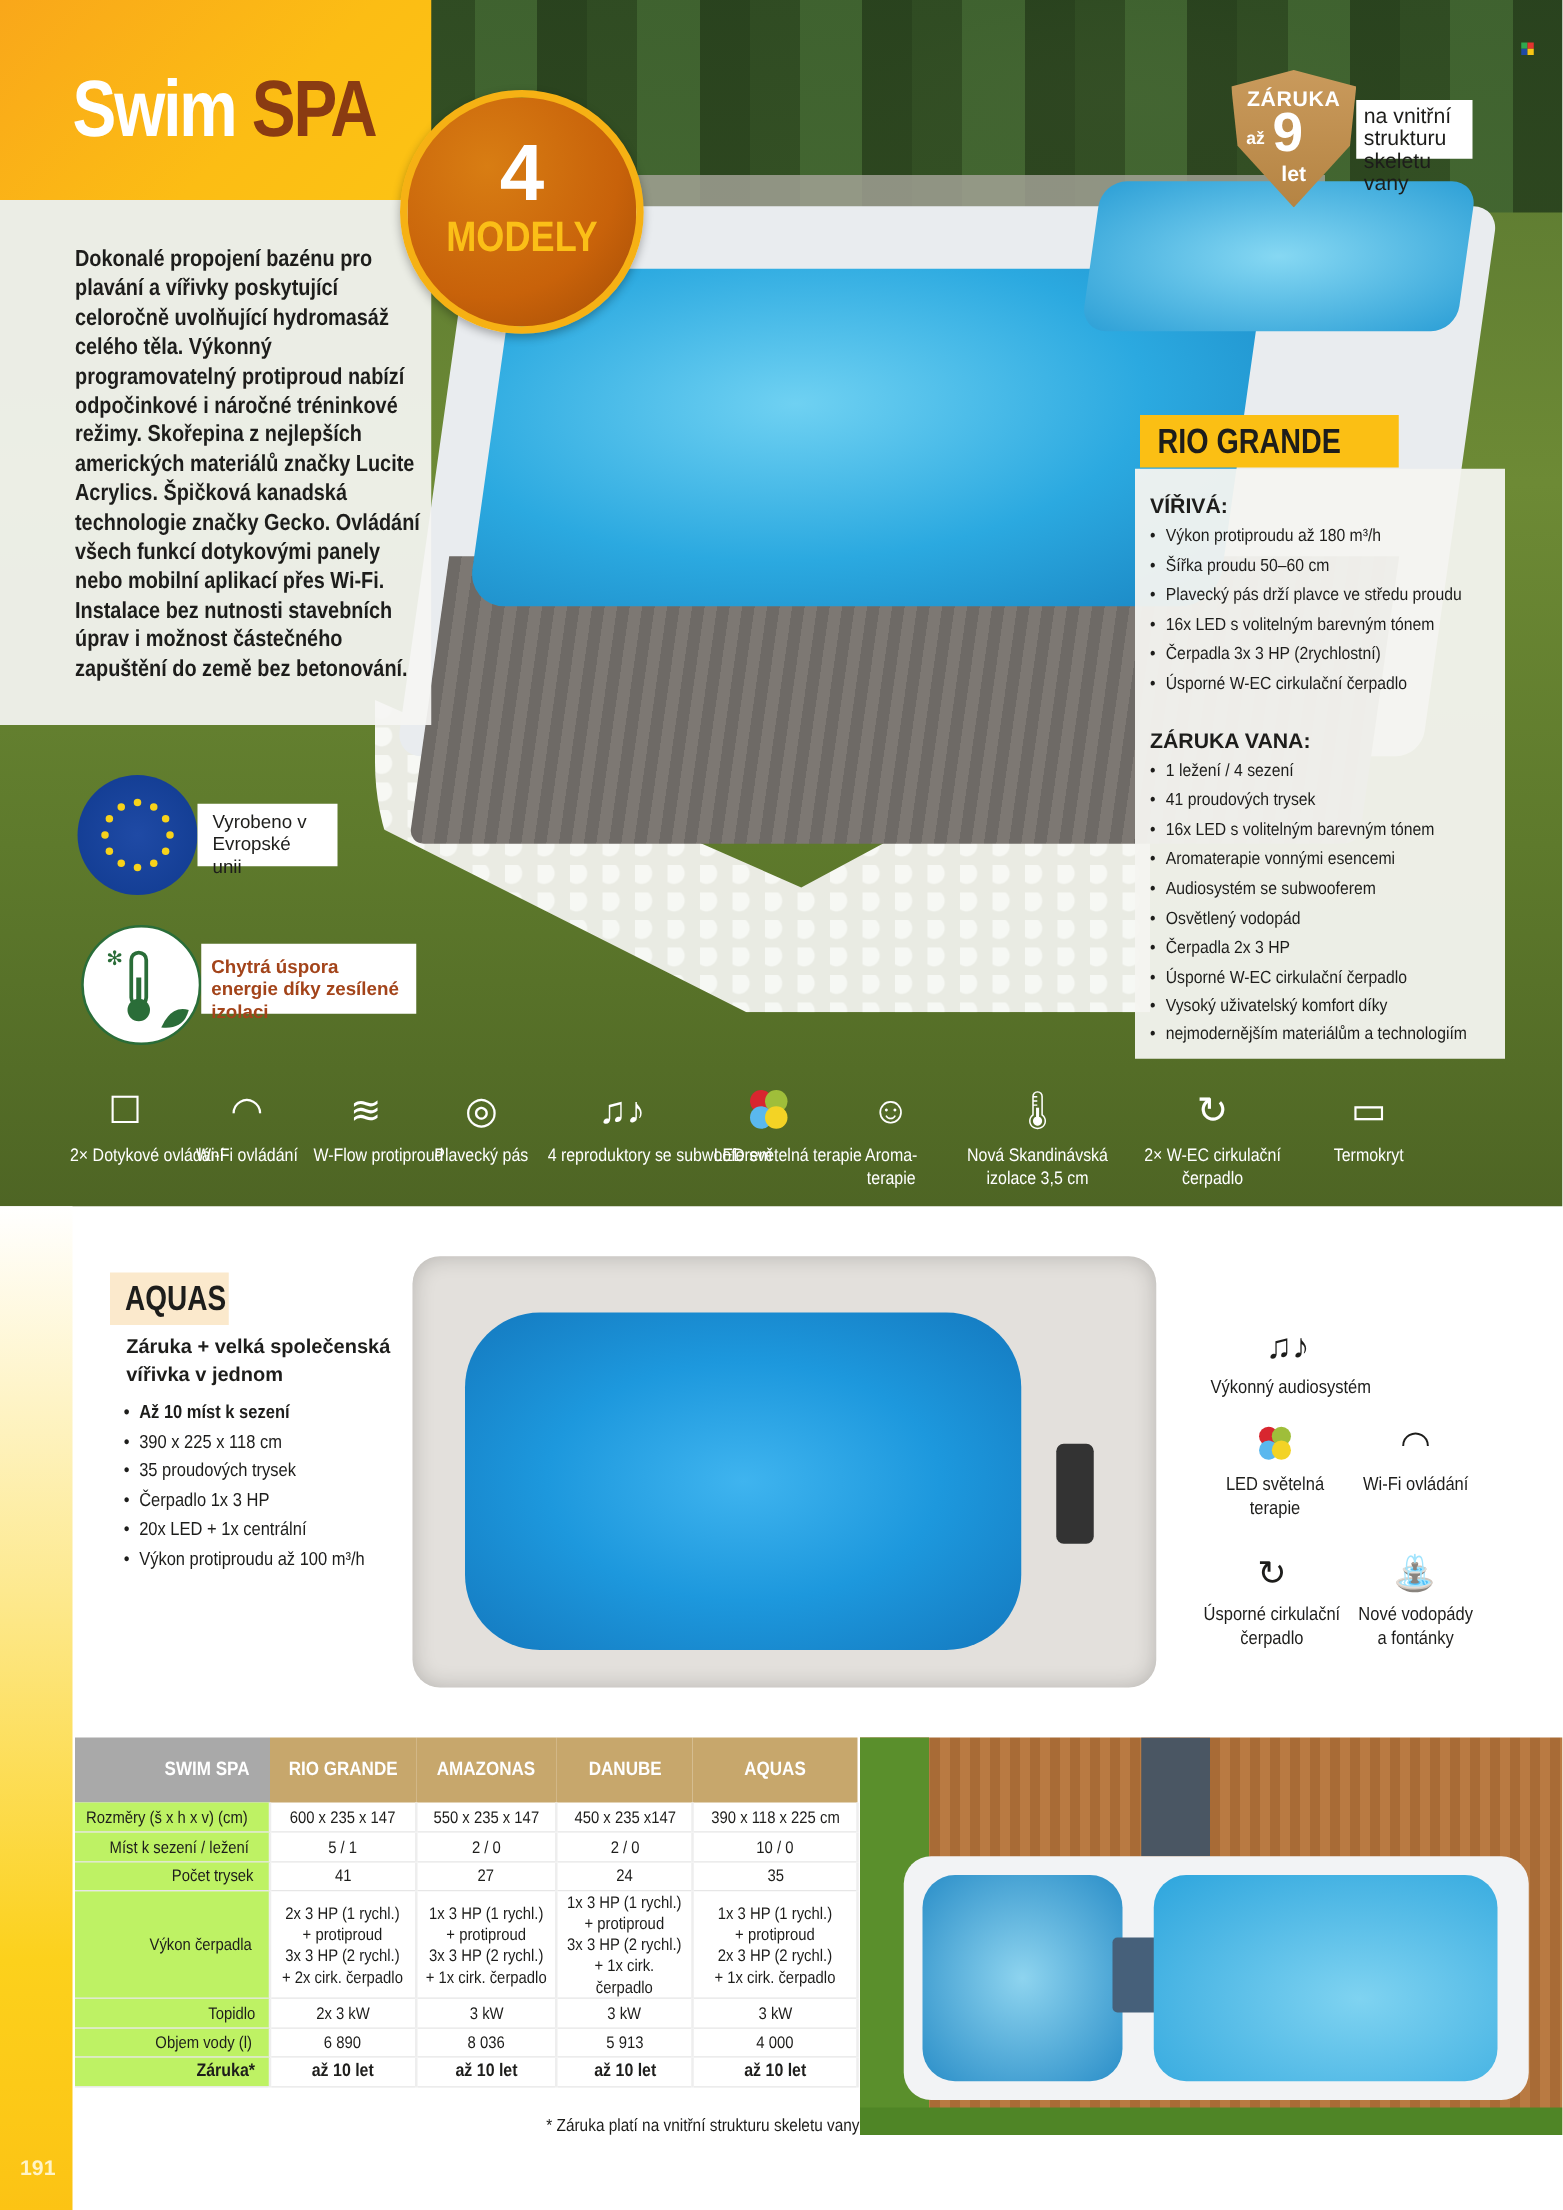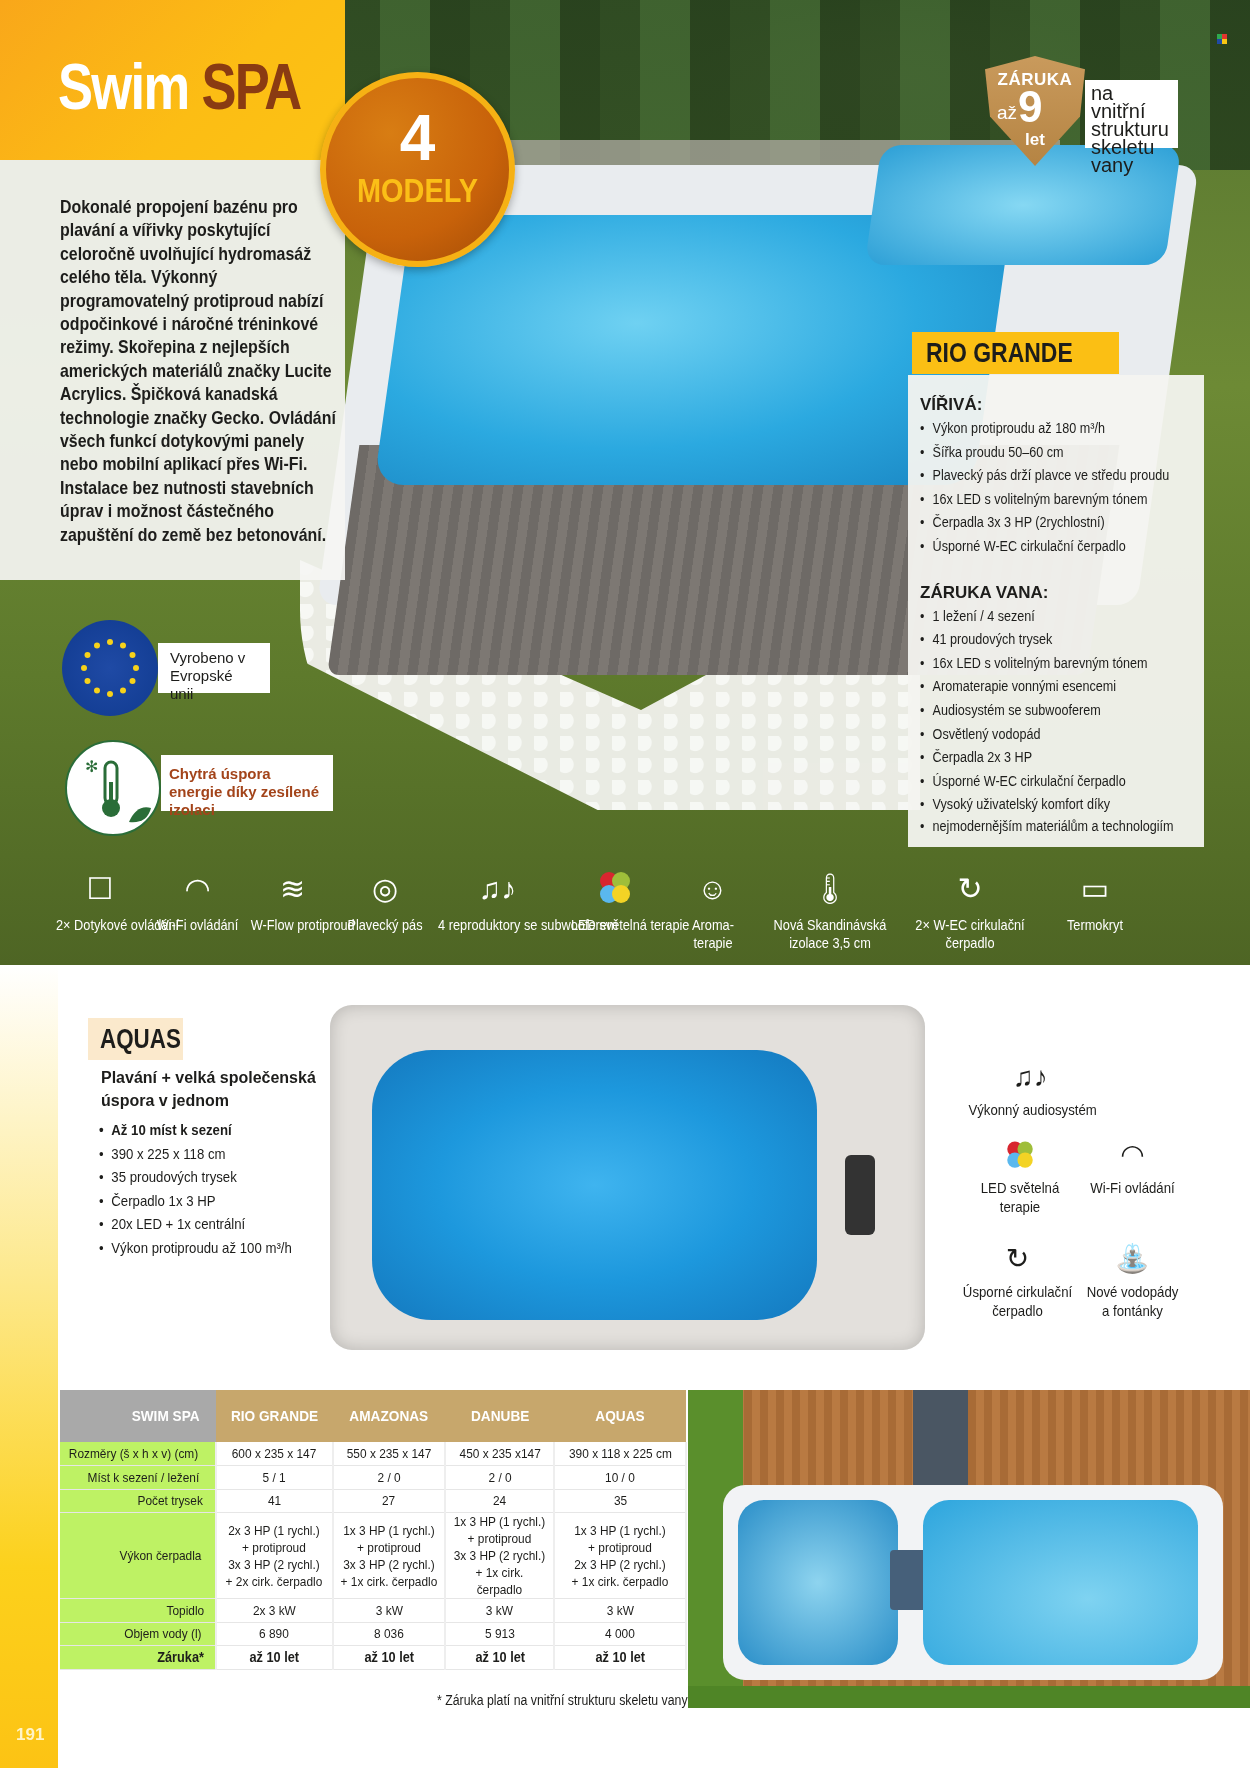--- a/index.html
+++ b/index.html
@@ -41,24 +41,24 @@
     background: radial-gradient(circle at 35% 30%, #d87d13 0%, #c8620a 60%, #a34c06 100%);
     border: 6px solid #f6b114; box-shadow: 0 3px 8px rgba(0,0,0,.3); text-align: center; }
   .modely .num { display: block; margin-top: 28px; font-size: 64px; font-weight: bold; color: #fff; line-height: 64px; }
   .modely .lbl { display: block; font-size: 34px; font-weight: bold; color: #fbbf17; line-height: 40px; transform: scaleX(0.85); }
 
   
   .shield { position: absolute; left: 985px; top: 56px; width: 100px; height: 110px;
     background: linear-gradient(180deg, #c99a5c, #b58443); clip-path: polygon(50% 0, 100% 12%, 95% 55%, 50% 100%, 5% 55%, 0 12%);
     color: #fff; text-align: center; }
   .shield .z { display: block; font-size: 17px; font-weight: bold; margin-top: 14px; letter-spacing: .5px; }
-  .shield .az { position: absolute; left: 12px; top: 46px; font-size: 19px; font-weight: normal; }
+  .shield .az { position: absolute; left: 12px; top: 46px; font-size: 14px; font-weight: bold; }
   .shield .ten { position: absolute; left: 33px; top: 26px; font-size: 44px; font-weight: bold; letter-spacing: -2px; }
   .shield .let { position: absolute; left: 0; width: 100%; top: 74px; font-size: 17px; font-weight: bold; }
-  .warranty-note { position: absolute; left: 1085px; top: 80px; width: 93px; height: 68px; background: #fff; padding: 4px 6px; font-size: 20px; line-height: 18px; color: #1d1d1b; }
+  .warranty-note { position: absolute; left: 1085px; top: 80px; width: 93px; height: 47px; background: #fff; padding: 4px 6px; font-size: 17px; line-height: 18px; color: #1d1d1b; }
 
   
   .rio-label { position: absolute; left: 912px; top: 332px; height: 42px; padding: 0 14px; background: #fbbf14; font-size: 28px; font-weight: bold; color: #1d1d1b; line-height: 42px; }
   .rio-label span { display: inline-block; transform: scaleX(0.82); transform-origin: left; }
   .rio-panel { position: absolute; left: 908px; top: 375px; width: 296px; height: 472px; background: rgba(244,244,240,0.95); padding: 20px 12px 10px 12px; }
   .rio-panel h4 { font-size: 17px; font-weight: bold; color: #1d1d1b; margin-bottom: 2px; }
   .rio-panel ul { list-style: none; margin-bottom: 24px; }
   .rio-panel li { font-size: 14px; line-height: 23.6px; color: #1d1d1b; padding-left: 14px; position: relative; white-space: nowrap; transform: scaleX(0.9); transform-origin: left; }
   .rio-panel li::before { content: "•"; position: absolute; left: 0; }
 
@@ -266,21 +266,21 @@
   </div>
   <div class="feat" style="width:110px">
     <span class="ic">▭</span>
     <span class="t">Termokryt</span>
   </div>
 </div>
 
 <div class="side-stripe"></div>
 
 <div class="aquas-label"><span>AQUAS</span></div>
-<div class="aquas-sub">Plavání + velká společenská úspora v jednom</div>
+<div class="aquas-sub">Záruka + velká společenská vířivka v jednom</div>
 <ul class="aquas-list">
   <li class="b">Až 10 míst k sezení</li>
   <li>390 x 225 x 118 cm</li>
   <li>35 proudových trysek</li>
   <li>Čerpadlo 1x 3 HP</li>
   <li>20x LED + 1x centrální</li>
   <li>Výkon protiproudu až 100 m³/h</li>
 </ul>
 
 <div class="aquas-img">

